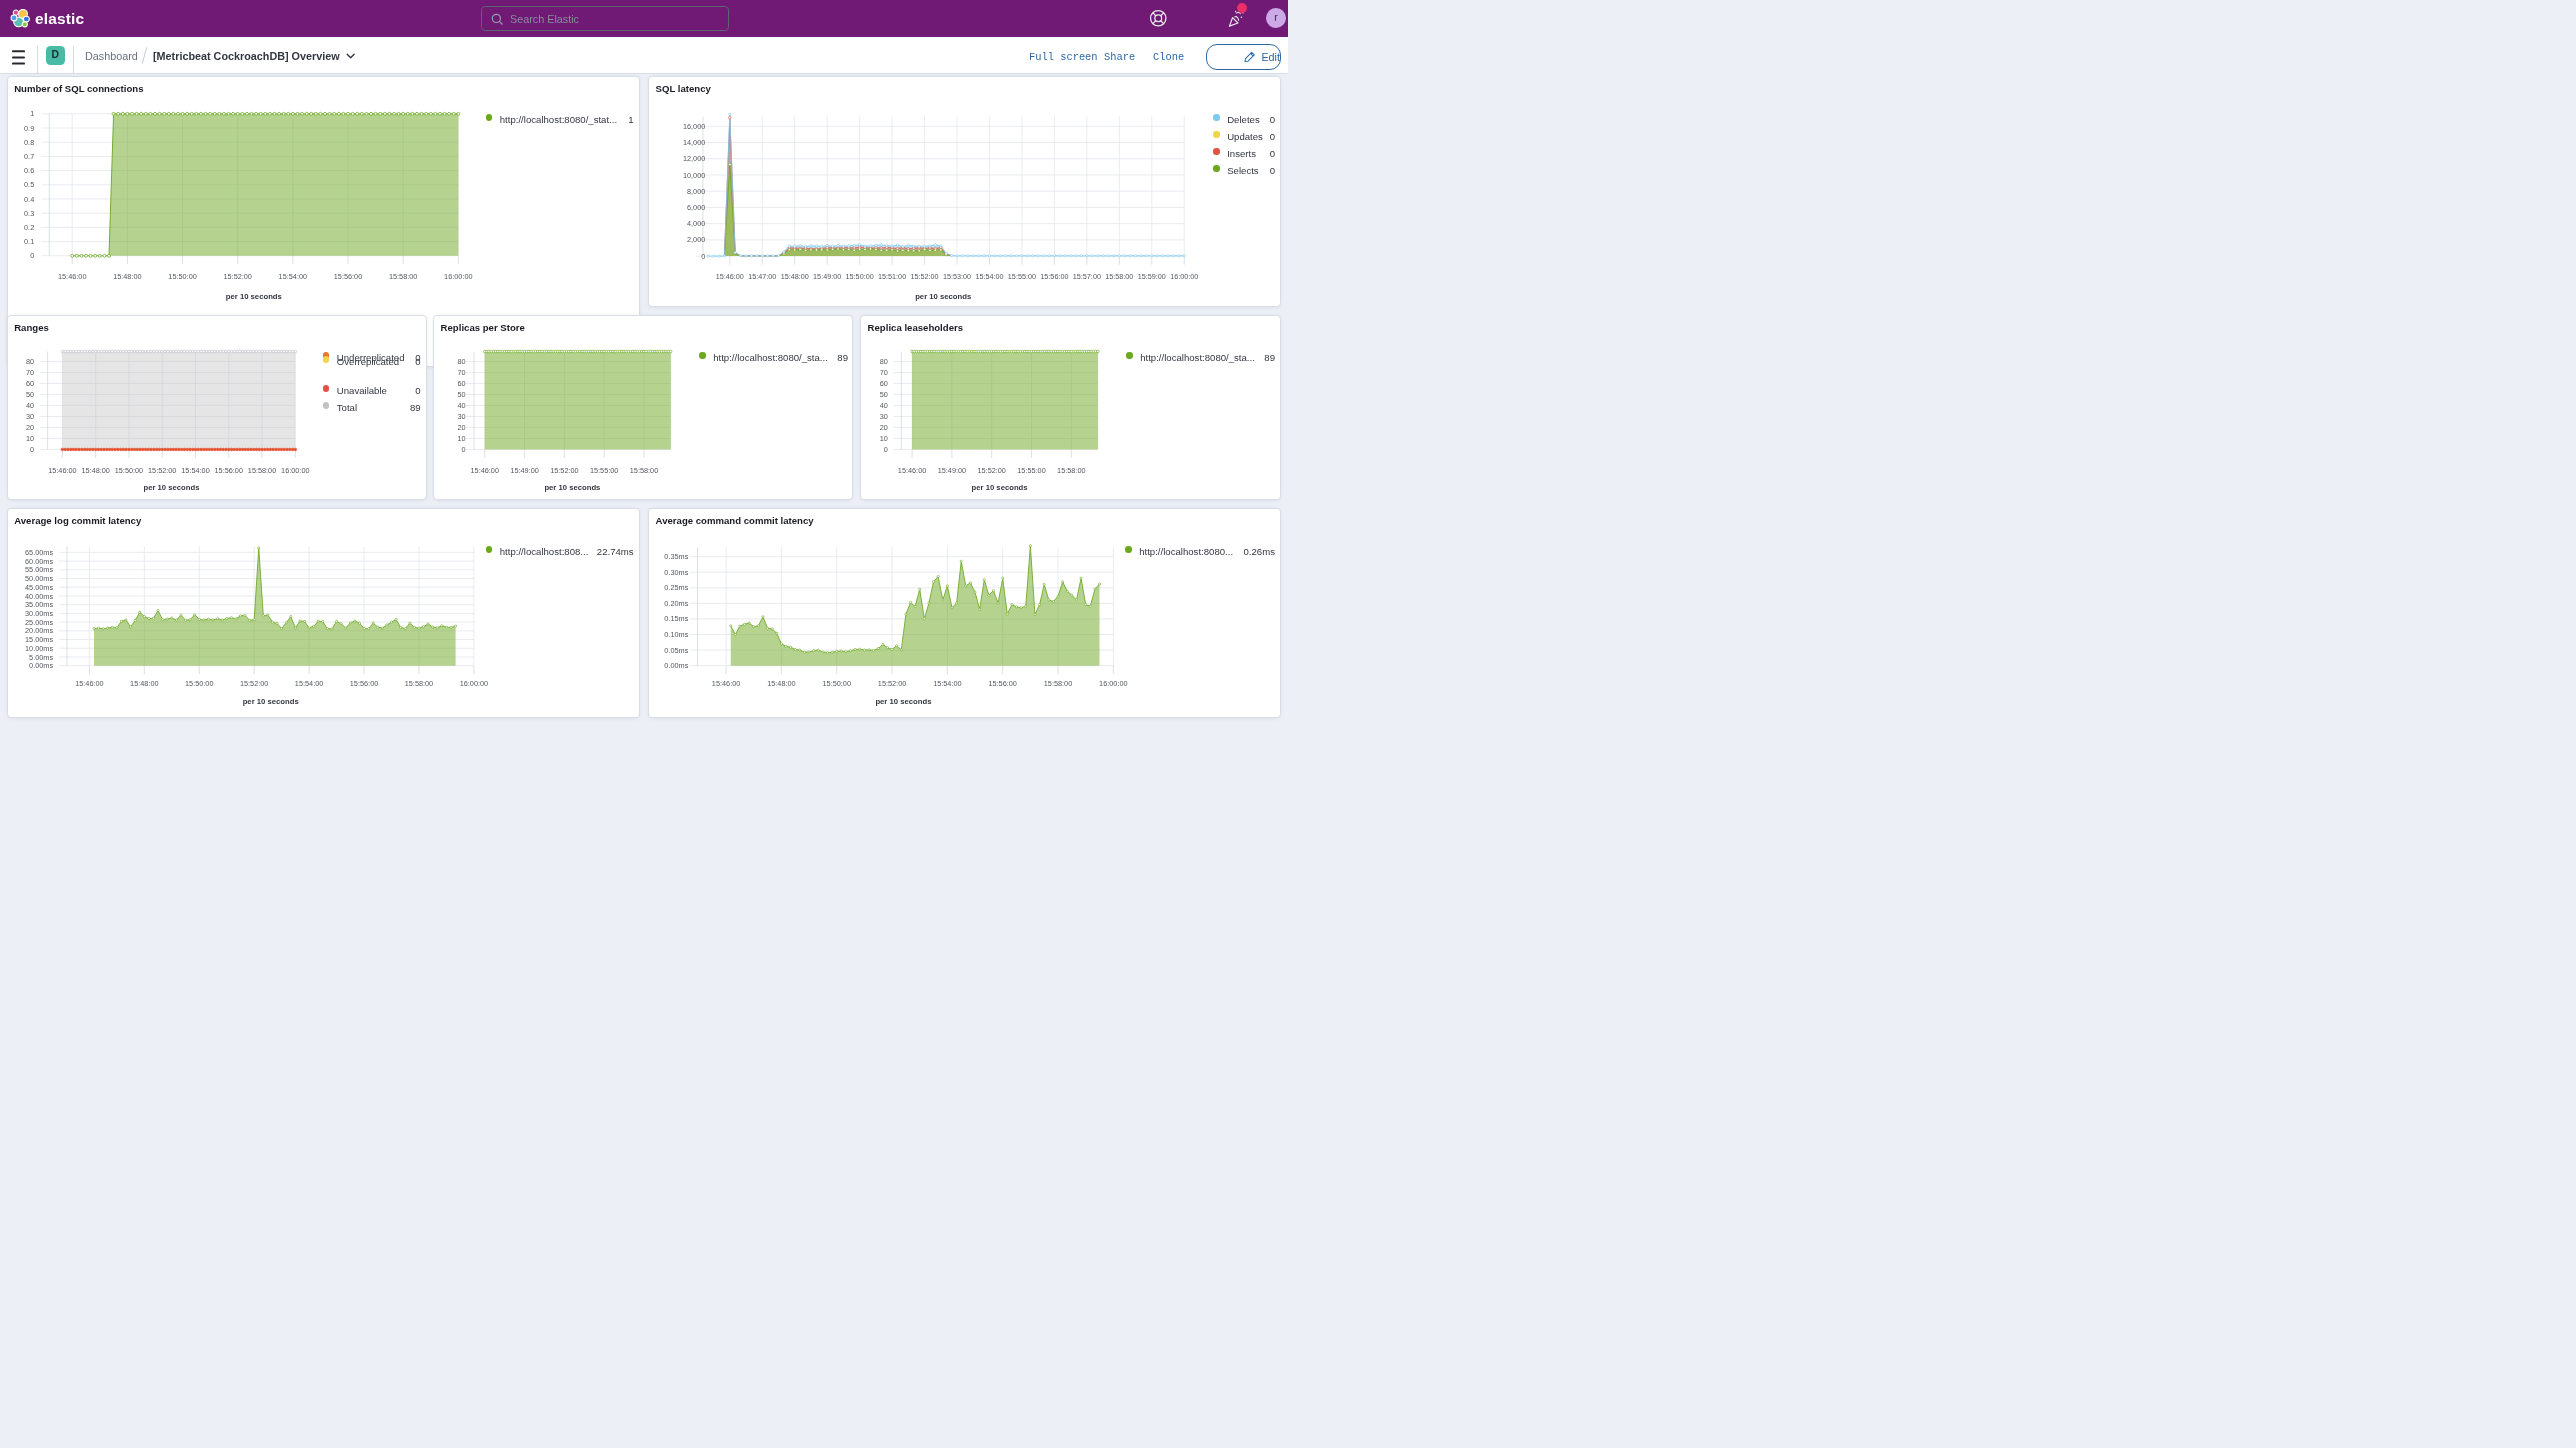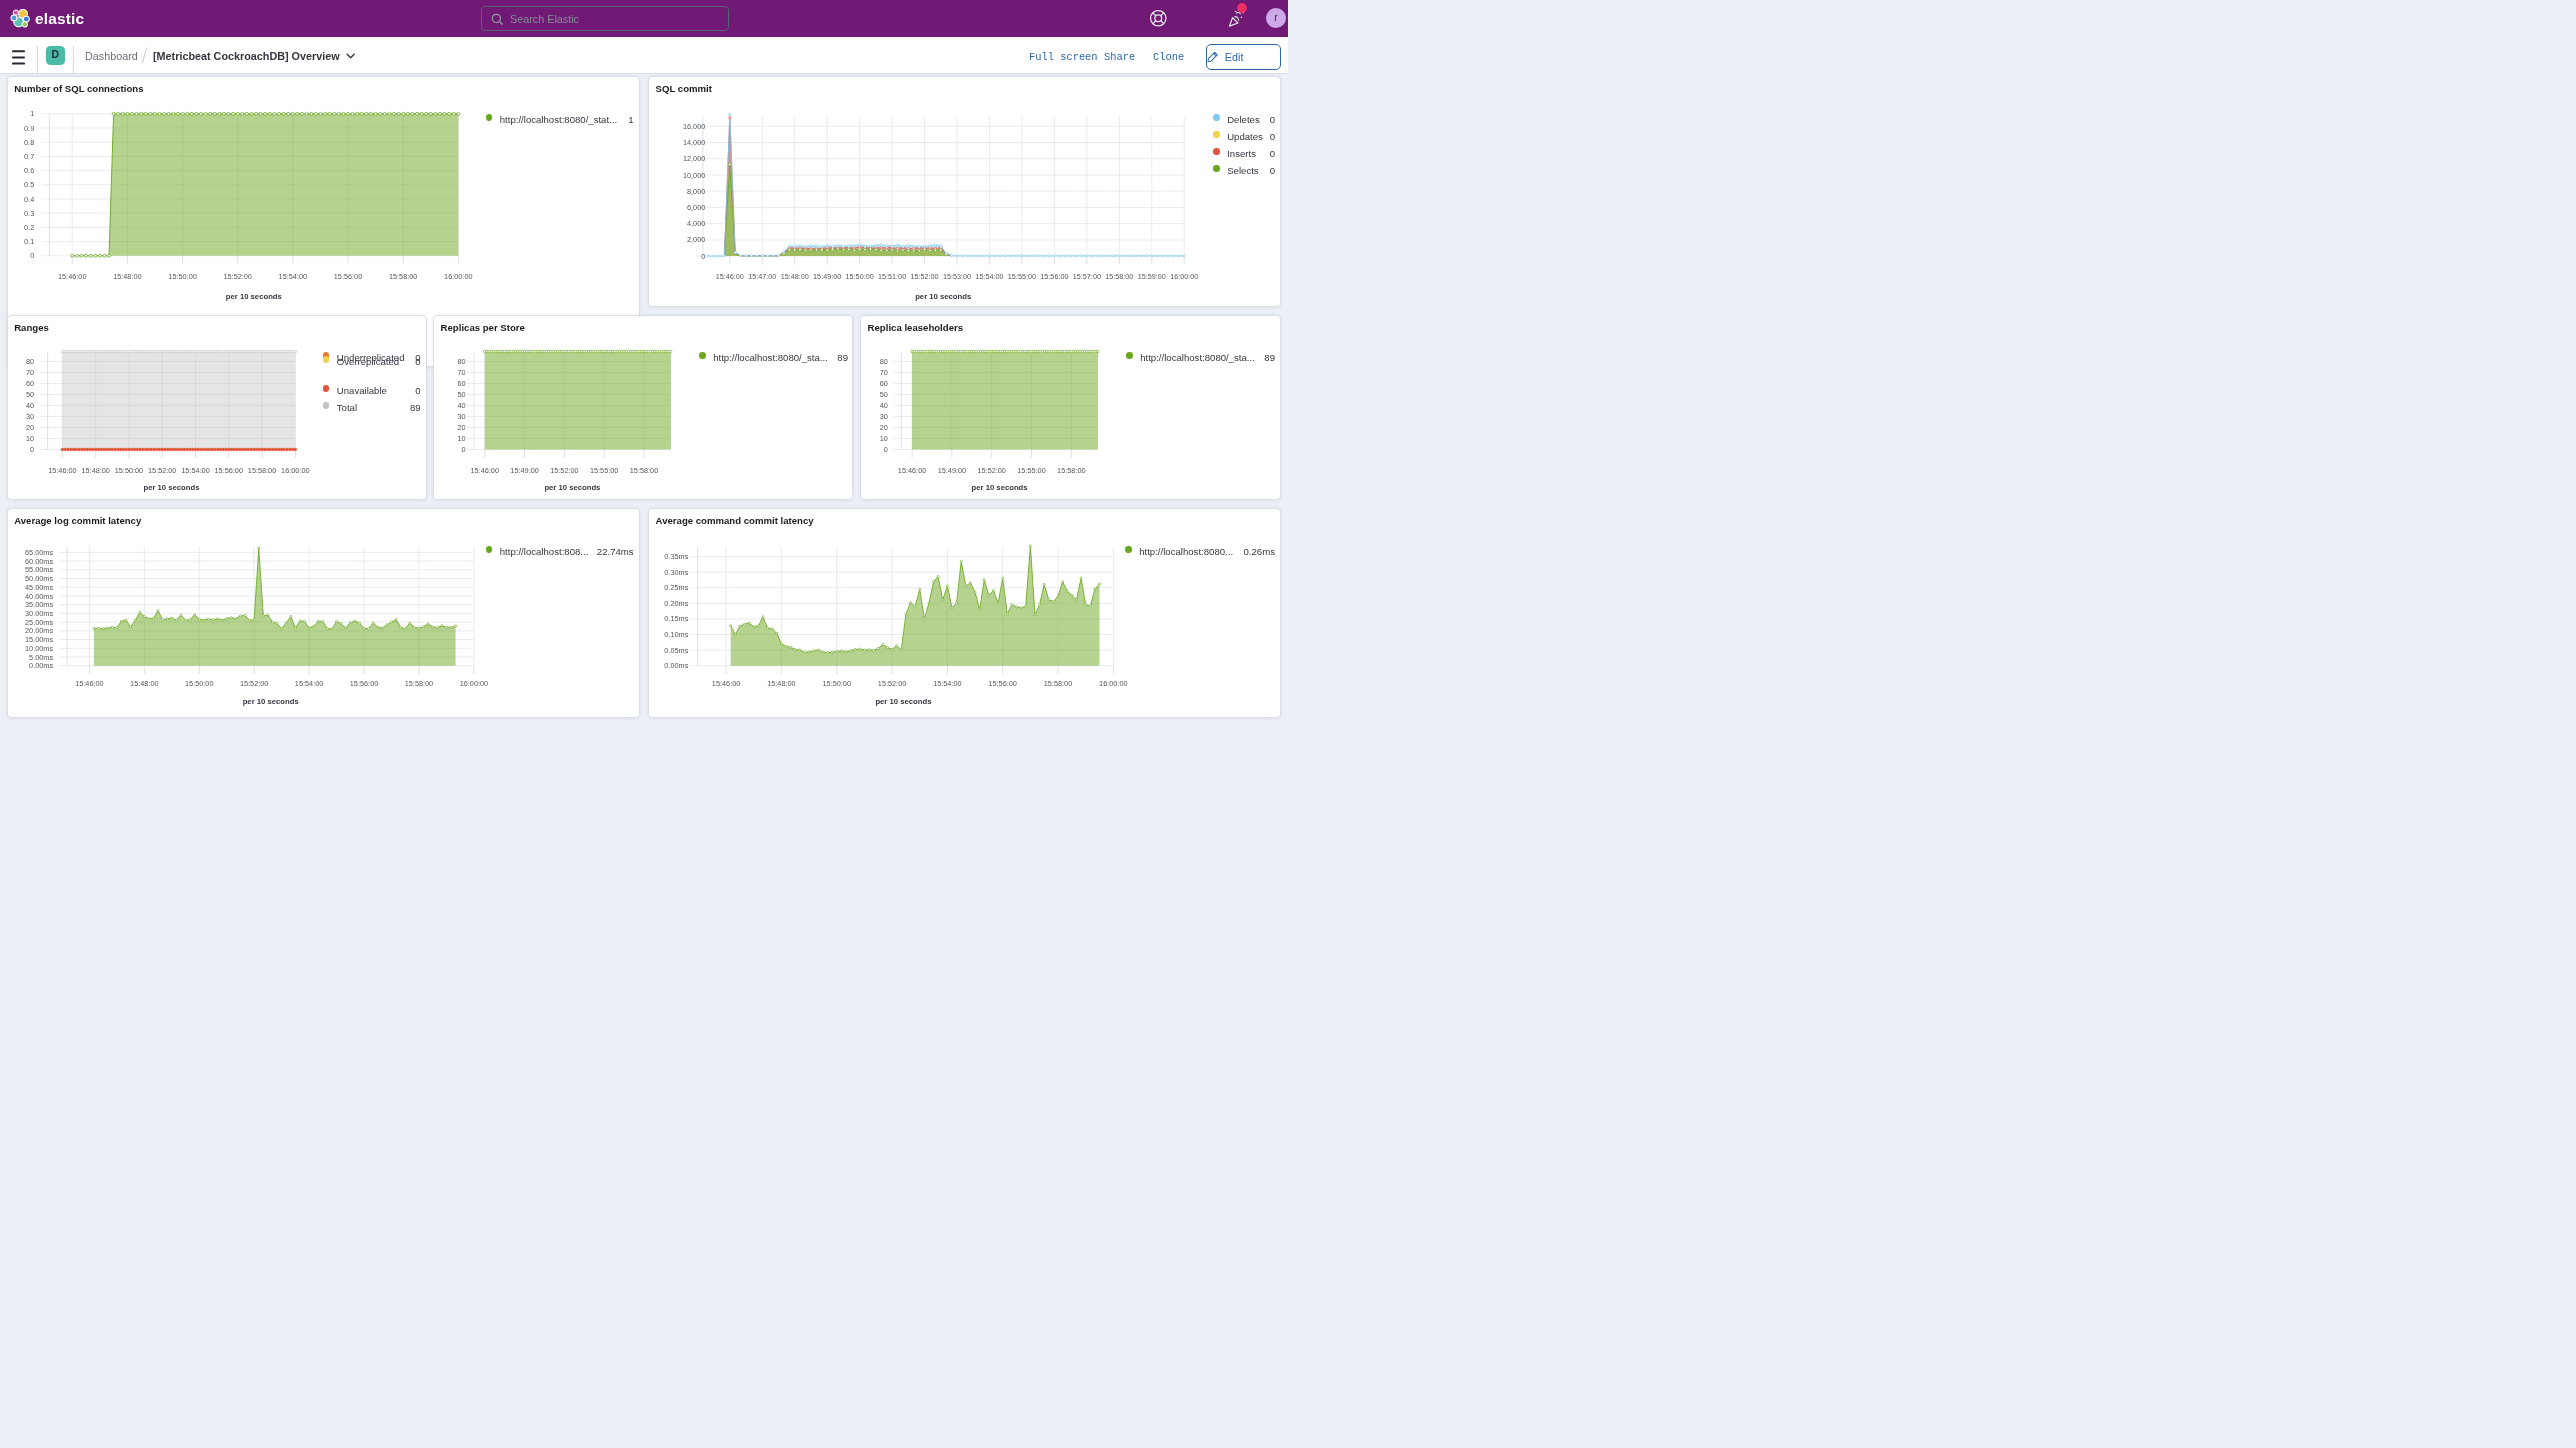--- a/index.html
+++ b/index.html
@@ -6,21 +6,21 @@
 #hdr .brand { position:absolute; left:35px; top:10px; color:#fff; font-size:15.4px; font-weight:bold; letter-spacing:0.2px; }
 #search { position:absolute; left:481px; top:6.2px; width:248px; height:25px; border:0.8px solid #5D6570; border-radius:4.6px; }
 #search span { position:absolute; left:28px; top:6.2px; font-size:10.8px; color:#878E99; }
 #nav { position:absolute; left:0; top:37px; width:1288px; height:37px; background:#fff; border-bottom:0.8px solid #D9DEE8; }
 .vsep { position:absolute; top:46px; width:0.8px; height:28px; background:#D3DAE6; }
 #dbadge { position:absolute; left:46px; top:46px; width:18.5px; height:18.5px; border-radius:4.6px; background:#48BAA5; color:#1D2A32; font-weight:bold; font-size:10.4px; text-align:center; line-height:18.5px; }
 .crumb { position:absolute; top:50px; font-size:10.8px; color:#69707D;text-align:right; }
 .crumb.bold { color:#343741; font-weight:bold; }
 .slash { position:absolute; left:144px; top:47px; width:0.9px; height:17px; background:#C6CDD8; transform:rotate(15deg); }
 .toplink { position:absolute; top:51px; font-size:10.4px; color:#2C68A8;font-family:Liberation Mono, monospace; }
-#editbtn { position:absolute; left:1206px; top:44px; width:75px; height:26px; border:0.8px solid #2C68A8; border-radius:5px; color:#2C68A8; font-size:10.8px; display:flex; align-items:center; justify-content:flex-start; }
+#editbtn { position:absolute; left:1206px; top:44px; width:75px; height:26px; border:0.8px solid #2C68A8; border-radius:11px; color:#2C68A8; font-size:10.8px; display:flex; align-items:center; justify-content:flex-end;padding-left:12px; }
 .panel { position:absolute; background:#fff; border:0.8px solid #D8DDE8; border-radius:4.6px; box-shadow:0 0.8px 3.1px rgba(60,70,90,0.08); }
 .ptitle { position:absolute; left:6.6px; top:6.2px; font-size:9.6px; font-weight:bold; color:#1A1C21; }
 .lgr { position:absolute; display:flex; align-items:flex-start; height:14px; }
 .lgd { width:6.5px; height:6.5px; border-radius:50%; flex:0 0 6.5px; }
 .lgl { margin-left:7.7px; font-size:9.6px; color:#343741; white-space:nowrap; overflow:hidden; }
 .lgv { margin-left:auto; font-size:9.6px; color:#343741; }
 svg { display:block; }
 text { font-family:"Liberation Sans",sans-serif; }
 </style></head><body>
 <div id="hdr">
@@ -220,21 +220,21 @@
       <text x="583.75" y="261.32" text-anchor="middle" font-size="9.5" fill="#54575E">16:00:00</text>
       <text x="318.62" y="288" text-anchor="middle" font-size="10" font-weight="bold" fill="#343741">per 10 seconds</text>
     </svg>
     <div class="lgr" style="left:478px;top:37px;width:148px">
       <span class="lgd" style="background:#6BA81F"></span>
       <span class="lgl">http://localhost:8080/_stat...</span>
       <span class="lgv">1</span>
     </div>
   </div>
 <div class="panel" style="left:648px;top:76px;width:633px;height:231px">
-    <div class="ptitle">SQL commit</div>
+    <div class="ptitle">SQL latency</div>
     <svg width="633" height="231" viewBox="0 0 821 299" style="position:absolute;left:0;top:0">
       <line x1="60" y1="232" x2="694.2" y2="232" stroke="#E2E5EB" stroke-width="1"></line>
       <line x1="60" y1="210.95" x2="694.2" y2="210.95" stroke="#E2E5EB" stroke-width="1"></line>
       <line x1="60" y1="189.9" x2="694.2" y2="189.9" stroke="#E2E5EB" stroke-width="1"></line>
       <line x1="60" y1="168.85" x2="694.2" y2="168.85" stroke="#E2E5EB" stroke-width="1"></line>
       <line x1="60" y1="147.8" x2="694.2" y2="147.8" stroke="#E2E5EB" stroke-width="1"></line>
       <line x1="60" y1="126.75" x2="694.2" y2="126.75" stroke="#E2E5EB" stroke-width="1"></line>
       <line x1="60" y1="105.7" x2="694.2" y2="105.7" stroke="#E2E5EB" stroke-width="1"></line>
       <line x1="60" y1="84.65" x2="694.2" y2="84.65" stroke="#E2E5EB" stroke-width="1"></line>
       <line x1="60" y1="63.6" x2="694.2" y2="63.6" stroke="#E2E5EB" stroke-width="1"></line>

